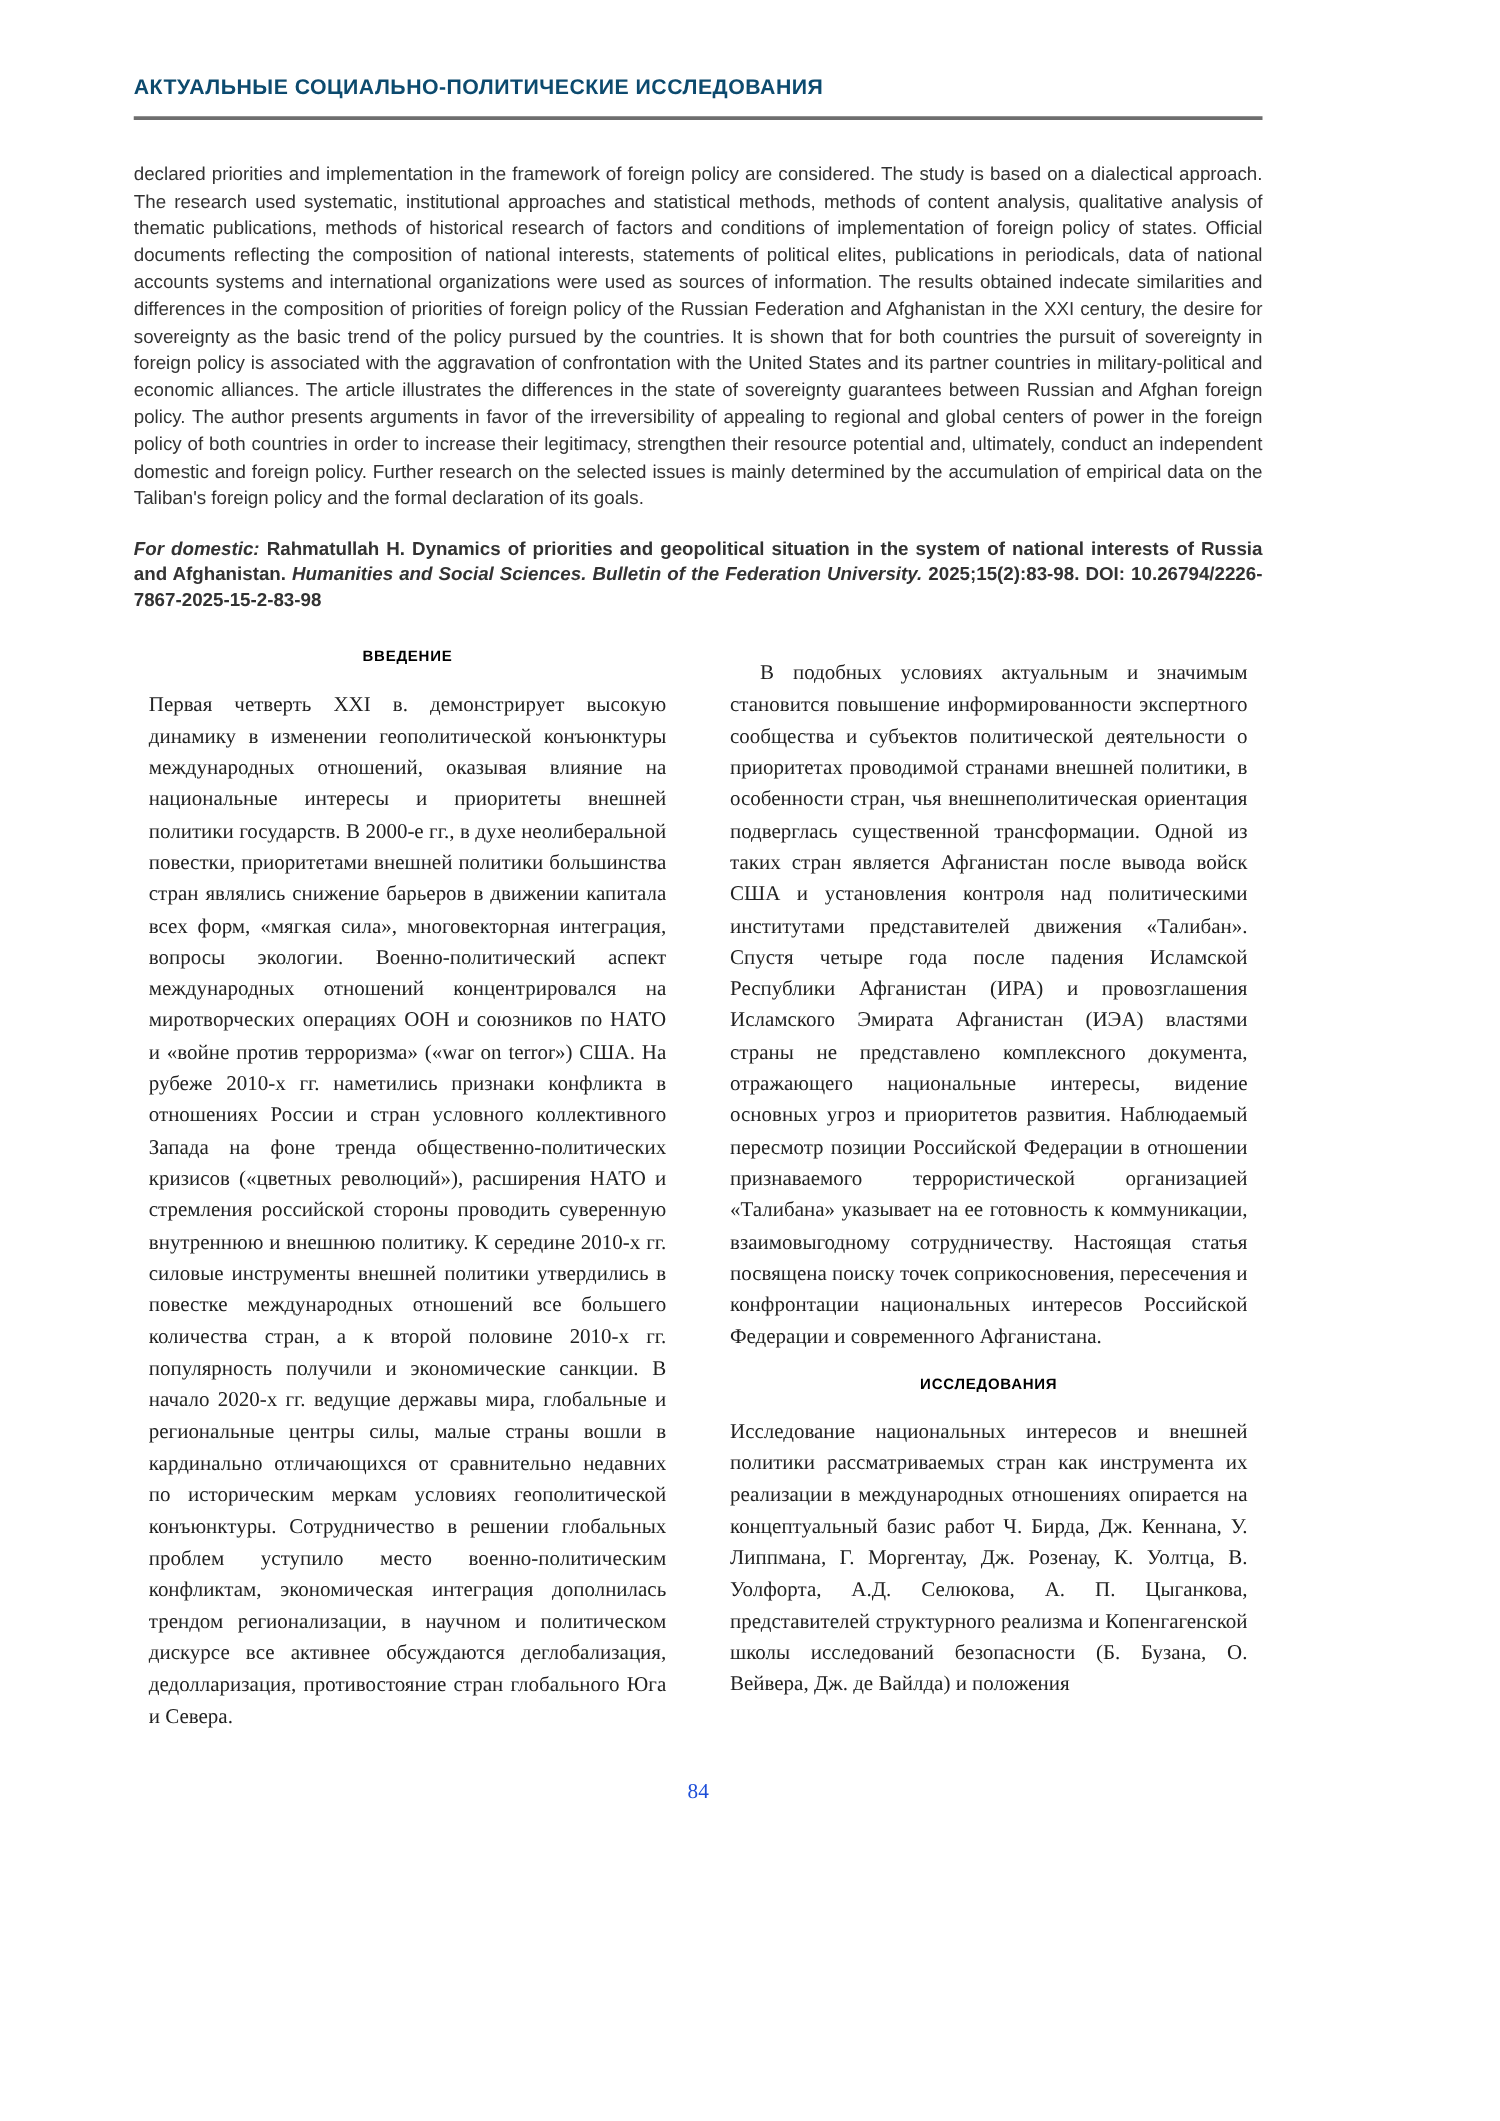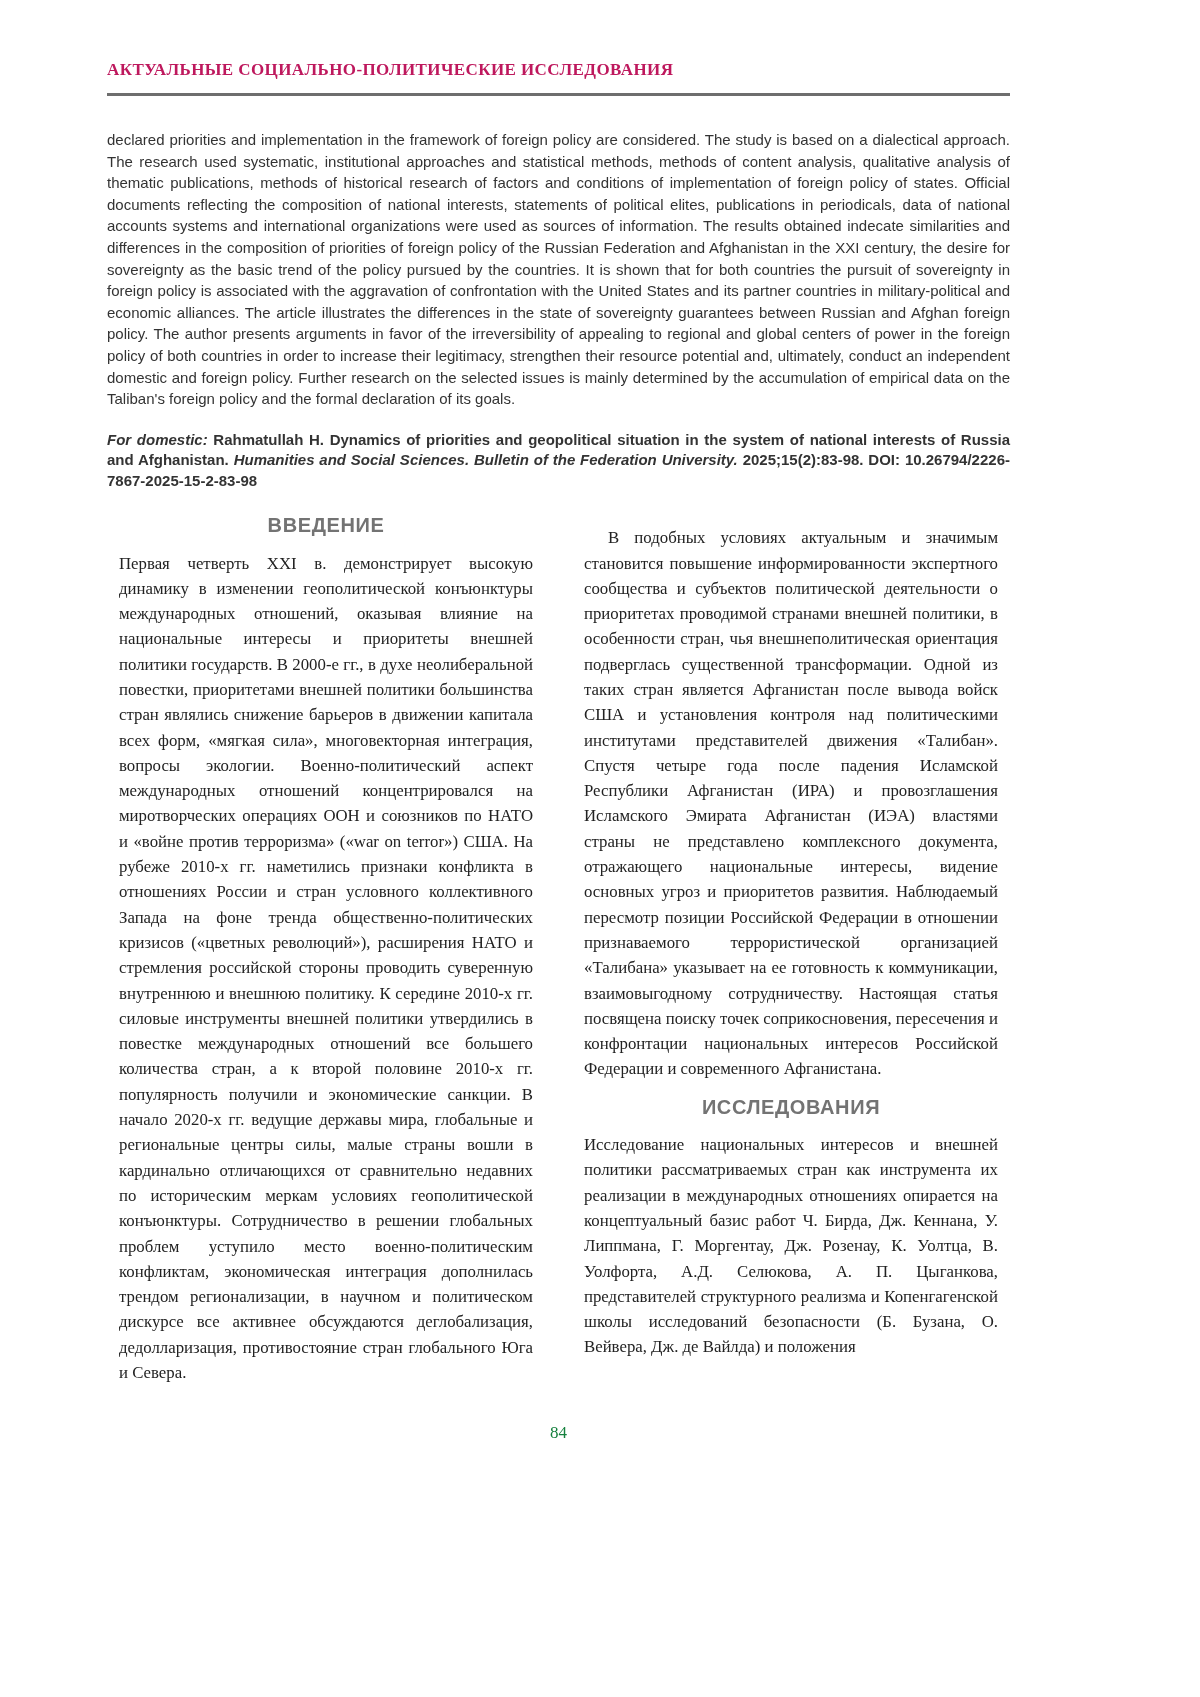--- a/index.html
+++ b/index.html
@@ -16,25 +16,25 @@
     color: #2b2b2b;
   }
   .content {
     position: absolute;
     left: 107px;
     top: 0;
     width: 903px;
   }
   .running-head {
     margin-top: 60px;
-    font-family: Liberation Serif, serif;
+    font-family: Liberation Sans, sans-serif;
     font-weight: 700;
     font-size: 17px;
     letter-spacing: 0.4px;
-    color: #be185d;
+    color: #0c4a6e;
   }
   .head-rule {
     margin-top: 13px;
     height: 3px;
     background: #6e6e6e;
   }
   .abstract-block {
     margin-top: 33px;
     font-family: "Liberation Sans", sans-serif;
     font-size: 15px;
@@ -70,37 +70,37 @@
     text-align: justify;
   }
   .col p {
     margin: 12px;
     hyphens: auto;
     -webkit-hyphens: auto;
   }
   .section-heading {
     font-family: "Liberation Sans", sans-serif;
     font-weight: 700;
-    font-size: 20px;
+    font-size: 12px;
     line-height: 25.3px;
     letter-spacing: 0.6px;
     text-align: center;
-    color: #737373;
+    color: #000000;
     margin: 0;
   }
   .heading-mid {
     margin-top: 13px;
   }
   .indent { text-indent: 24px; }
   .page-number {
     margin-top: 26px;
     text-align: center;
     font-family: "Liberation Serif", "DejaVu Serif", serif;
     font-size: 17px;
-    color: #15803d;
+    color: #1d4ed8;
   }
 </style>
 </head>
 <body>
 
 <div class="page">
   <div class="content">
 
     <div class="running-head">АКТУАЛЬНЫЕ СОЦИАЛЬНО-ПОЛИТИЧЕСКИЕ ИССЛЕДОВАНИЯ</div>
 

